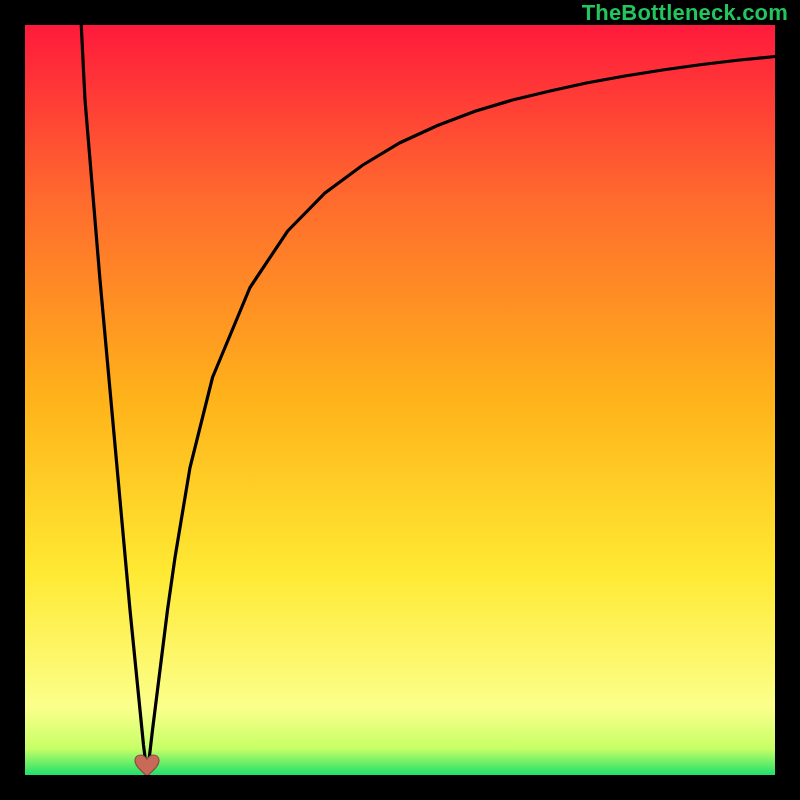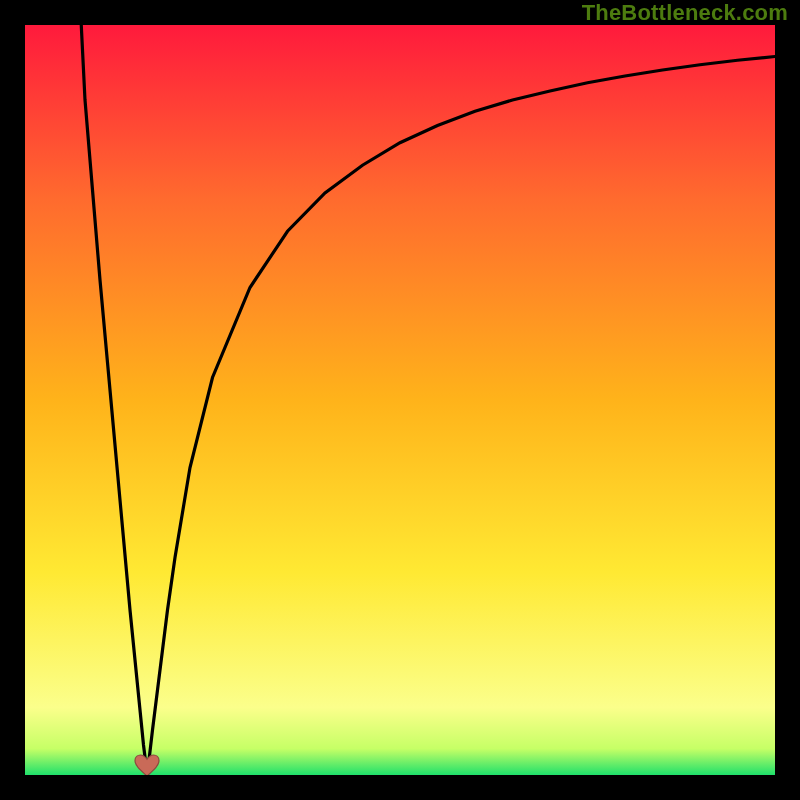--- a/index.html
+++ b/index.html
@@ -18,21 +18,21 @@
     height: 750px;
     overflow: hidden;
   }
   .watermark {
     position: absolute;
     top: 0;
     right: 12px;
     font-family: Arial, Helvetica, sans-serif;
     font-size: 22px;
     font-weight: 600;
-    color: #4d7c0f;
+    color: #22c55e;
     letter-spacing: 0.2px;
     user-select: none;
   }
   .heart {
     position: absolute;
     width: 26px;
     height: 24px;
     transform-origin: center;
   }
   .heart svg { display: block; }

